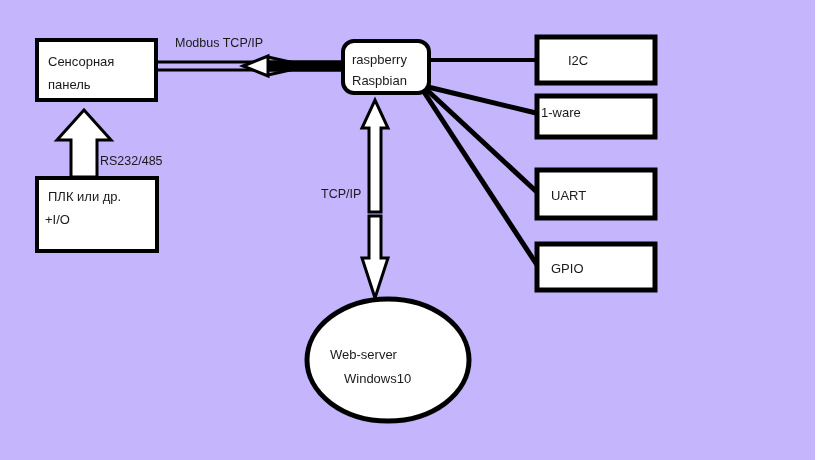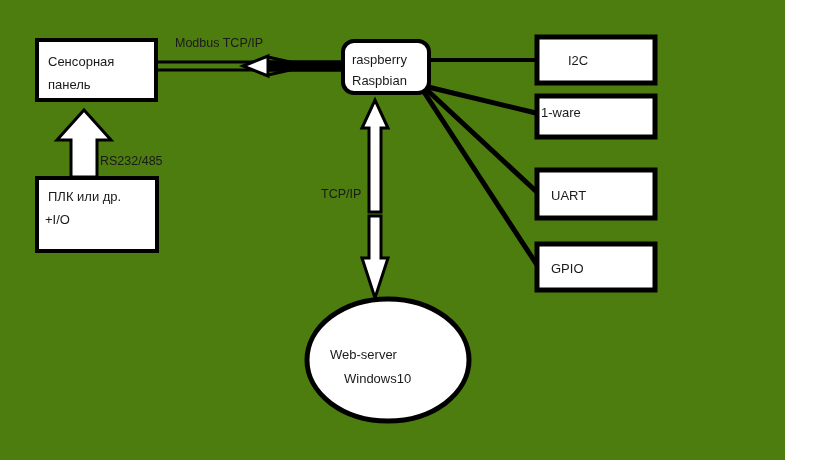--- a/index.html
+++ b/index.html
@@ -8,22 +8,23 @@
     padding: 0;
     background: #ffffff;
   }
   body {
     font-family: "Liberation Sans", "DejaVu Sans", sans-serif;
   }
   #canvas {
     position: relative;
     width: 785px;
     height: 460px;
-    background: #4d7c0f;
+    background: #c4b5fd;
     overflow: hidden;
+    padding-left: 30px;
   }
   #diagram-svg {
     position: absolute;
     left: 0;
     top: 0;
     width: 819px;
     height: 460px;
     display: block;
   }
   .node-label {

